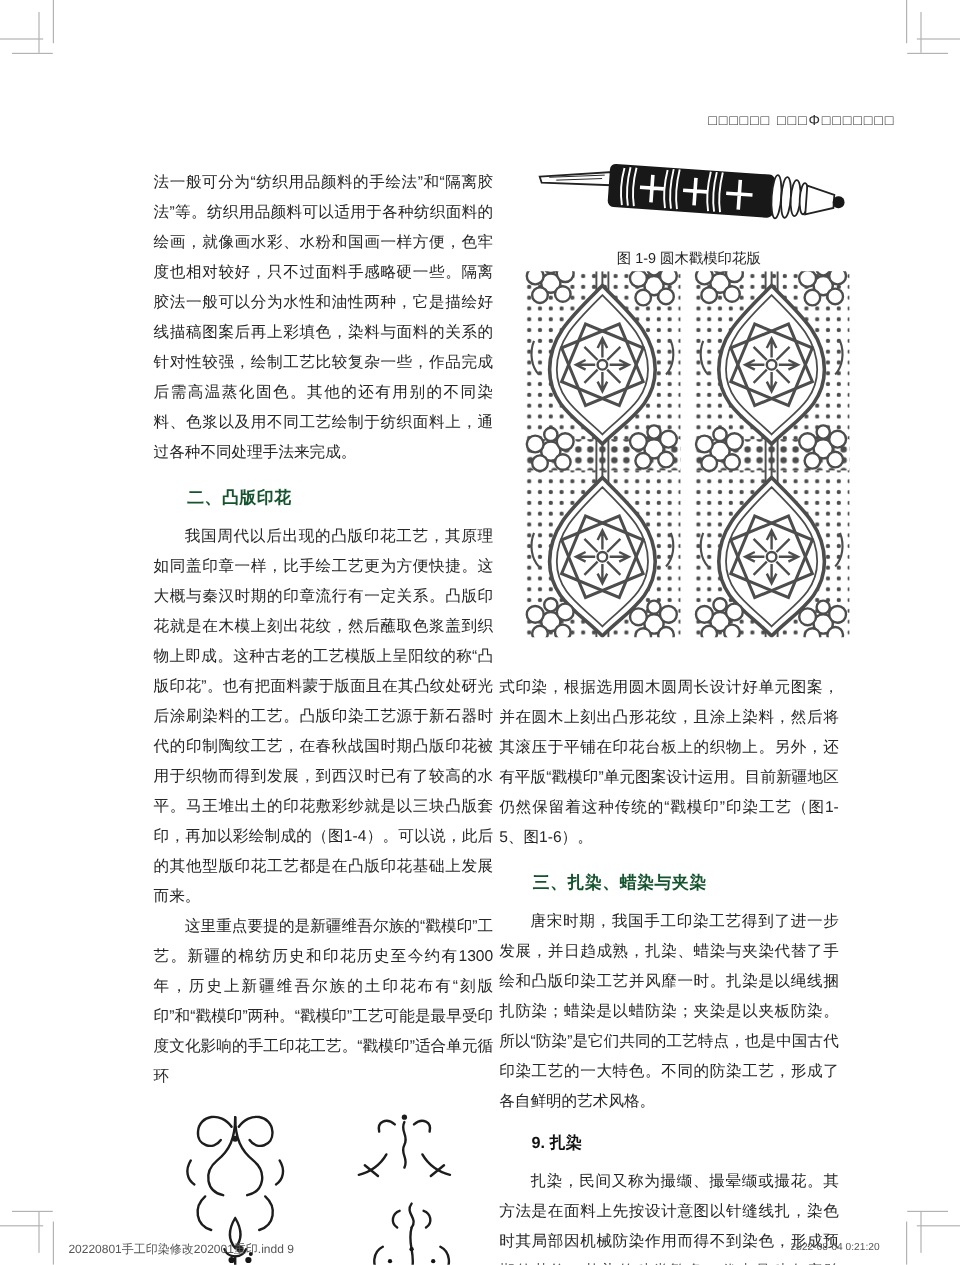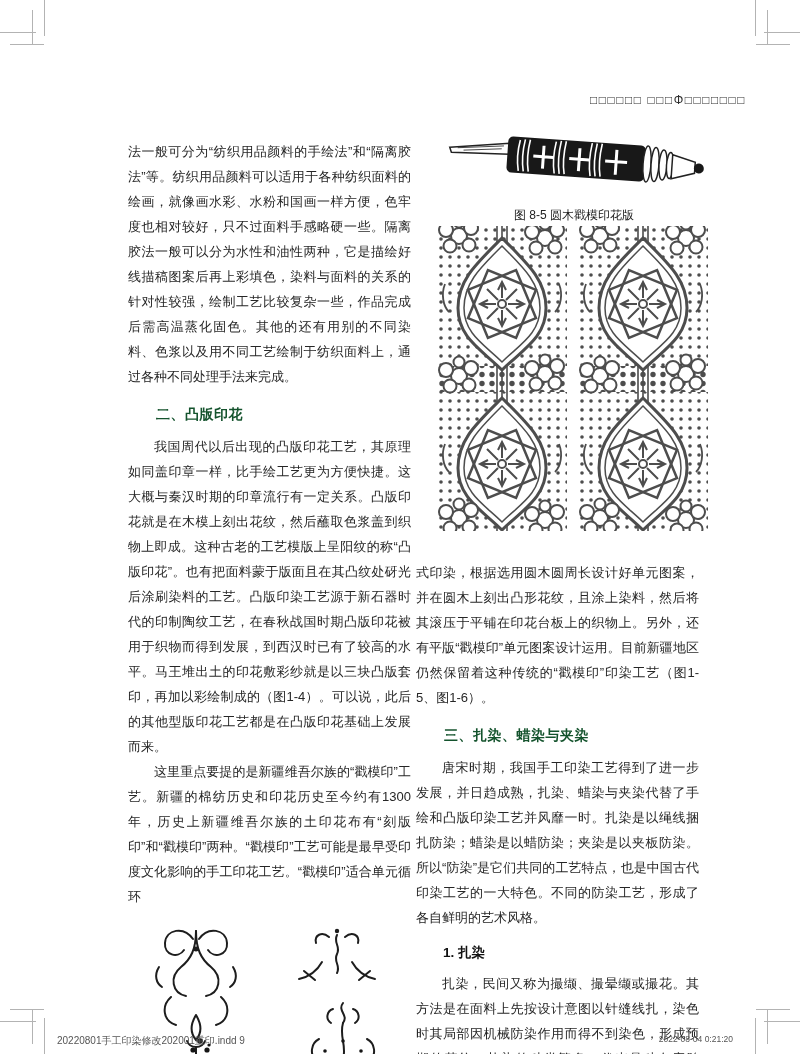--- a/index.html
+++ b/index.html
@@ -182,21 +182,21 @@
           <ellipse cx="212" cy="31" rx="4" ry="17"></ellipse>
           <ellipse cx="220" cy="31" rx="4" ry="15"></ellipse>
           <ellipse cx="227" cy="31" rx="3.5" ry="13"></ellipse>
         </g>
 
         <path d="M229,20 L252,26 L252,37 L229,44 Z" fill="#fff" stroke="#222" stroke-width="1.5"></path>
         <circle cx="256" cy="32" r="5" fill="#181818"></circle>
       </g>
     </svg>
   </div>
-  <div class="caption" style="position:absolute;left:432px;top:201px;width:284px;">图 8-5 圆木戳模印花版</div>
+  <div class="caption" style="position:absolute;left:432px;top:201px;width:284px;">图 1-9 圆木戳模印花版</div>
 
   <div style="position:absolute;left:437px;top:226px;">
     <svg width="271" height="305" viewBox="0 0 271 305">
       <defs>
         <pattern id="dots" width="9" height="9" patternUnits="userSpaceOnUse">
           <circle cx="4" cy="4" r="1.8" fill="#4d4d4d"></circle>
         </pattern>
         <pattern id="bigdots" width="10" height="9" patternUnits="userSpaceOnUse">
           <circle cx="5" cy="4.5" r="2.7" fill="#4d4d4d"></circle>
         </pattern>
@@ -258,20 +258,20 @@
       <rect x="0" y="0" width="271" height="305" fill="#fff"></rect>
       <use href="#strip" x="0" y="0"></use>
       <use href="#strip" x="141" y="0"></use>
     </svg>
   </div>
 
   <div class="col" style="left:416px;top:560px;">
     <p>式印染，根据选用圆木圆周长设计好单元图案，并在圆木上刻出凸形花纹，且涂上染料，然后将其滚压于平铺在印花台板上的织物上。另外，还有平版“戳模印”单元图案设计运用。目前新疆地区仍然保留着这种传统的“戳模印”印染工艺（图1-5、图1-6）。</p>
     <h2 class="sec">三、扎染、蜡染与夹染</h2>
     <p class="indent">唐宋时期，我国手工印染工艺得到了进一步发展，并日趋成熟，扎染、蜡染与夹染代替了手绘和凸版印染工艺并风靡一时。扎染是以绳线捆扎防染；蜡染是以蜡防染；夹染是以夹板防染。所以“防染”是它们共同的工艺特点，也是中国古代印染工艺的一大特色。不同的防染工艺，形成了各自鲜明的艺术风格。</p>
-    <h3 class="sub">1. 扎染</h3>
+    <h3 class="sub">9. 扎染</h3>
     <p class="indent">扎染，民间又称为撮缬、撮晕缬或撮花。其方法是在面料上先按设计意图以针缝线扎，染色时其局部因机械防染作用而得不到染色，形成预期的花纹。扎染的种类繁多，代表品种有鹿胎缬、鱼子缬、</p>
   </div>
 
   <div class="footer-left">20220801手工印染修改202001重印.indd   9</div>
   <div class="footer-right">2022-08-04   0:21:20</div>
 
 </div>
 
 </body></html>

